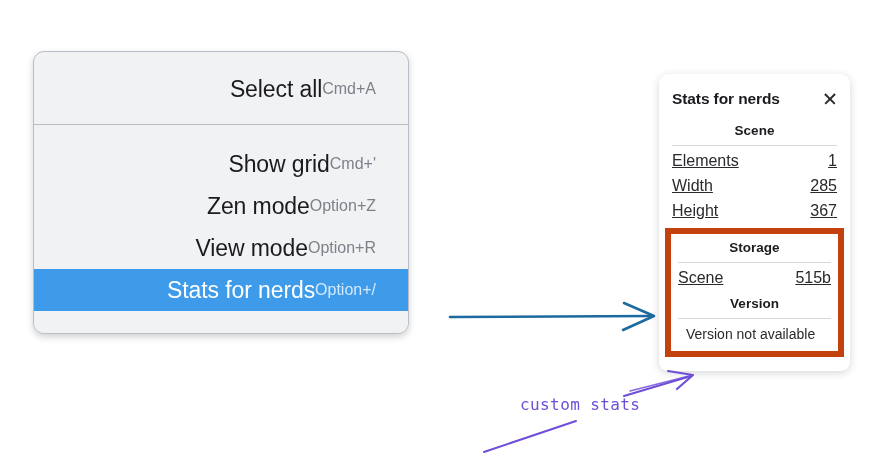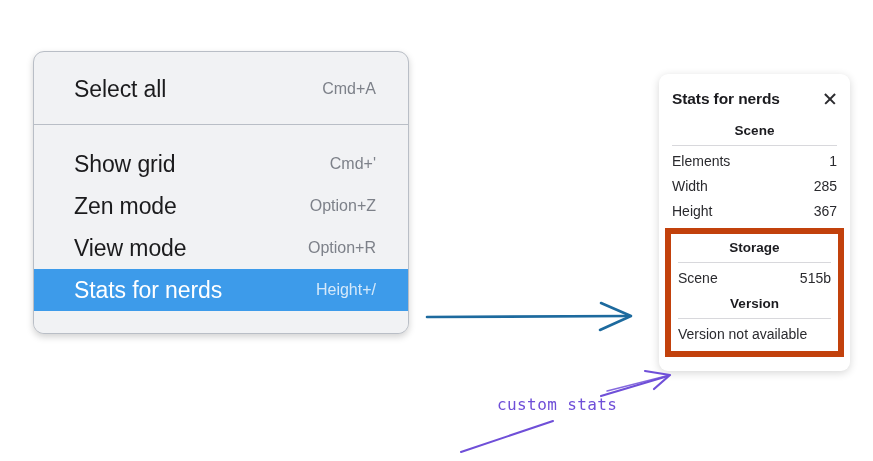--- a/index.html
+++ b/index.html
@@ -41,21 +41,21 @@
     padding: 18px 0 0 0;
   }
   .menu-divider {
     height: 1px;
     background: #b9bec6;
     width: 100%;
   }
   .menu-item {
     display: flex;
     align-items: center;
-    justify-content: space-between;
+    justify-content: flex-end;
     height: 42px;
     padding: 0 32px 0 40px;
     box-sizing: border-box;
     cursor: default;
   }
   .menu-item .label {
     font-size: 23px;
     color: #1b1b1d;
     letter-spacing: -0.1px;
     white-space: nowrap;
@@ -136,47 +136,50 @@
   }
   .section-rule {
     height: 1px;
     background: #d8d8dc;
     margin-bottom: 2px;
   }
   .stat-row {
     display: flex;
     align-items: center;
     justify-content: space-between;
-    font-size: 14px;
+    font-size: 16px;
     color: #2a2a2e;
     padding: 3.5px 0;
     line-height: 18px;
+    text-decoration: underline;
   }
   .stat-row .k { white-space: nowrap; }
   .stat-row .v { white-space: nowrap; }
   .plain-row {
     font-size: 14px;
     color: #2a2a2e;
     padding: 4px 0 2px 0;
     line-height: 18px;
+    margin-left: 8px;
   }
 
   
   .highlight-box {
     border: 6px solid #c2410c;
     margin: 5px 6px 0 6px;
     padding: 0 7px 6px 7px;
   }
   .highlight-box .section-title { padding-top: 6px; }
 
   
   .annotation-layer {
     position: absolute;
     inset: 0;
     pointer-events: none;
+    margin-left: 23px;
   }
   .handwriting {
     position: absolute;
     left: 497px;
     top: 395px;
     font-family: "DejaVu Sans Mono", monospace;
     font-size: 16px;
     color: #6f4fd8;
     letter-spacing: 0.4px;
     white-space: nowrap;
@@ -206,21 +209,21 @@
       <div class="menu-item">
         <span class="label">Zen mode</span>
         <span class="shortcut">Option+Z</span>
       </div>
       <div class="menu-item">
         <span class="label">View mode</span>
         <span class="shortcut">Option+R</span>
       </div>
       <div class="menu-item selected">
         <span class="label">Stats for nerds</span>
-        <span class="shortcut">Height+/</span>
+        <span class="shortcut">Option+/</span>
       </div>
     </div>
 
     <div class="menu-tail"></div>
   </div>
 
   <div class="stats-panel">
 
     <div class="stats-header">
       <span class="stats-title">Stats for nerds</span>

